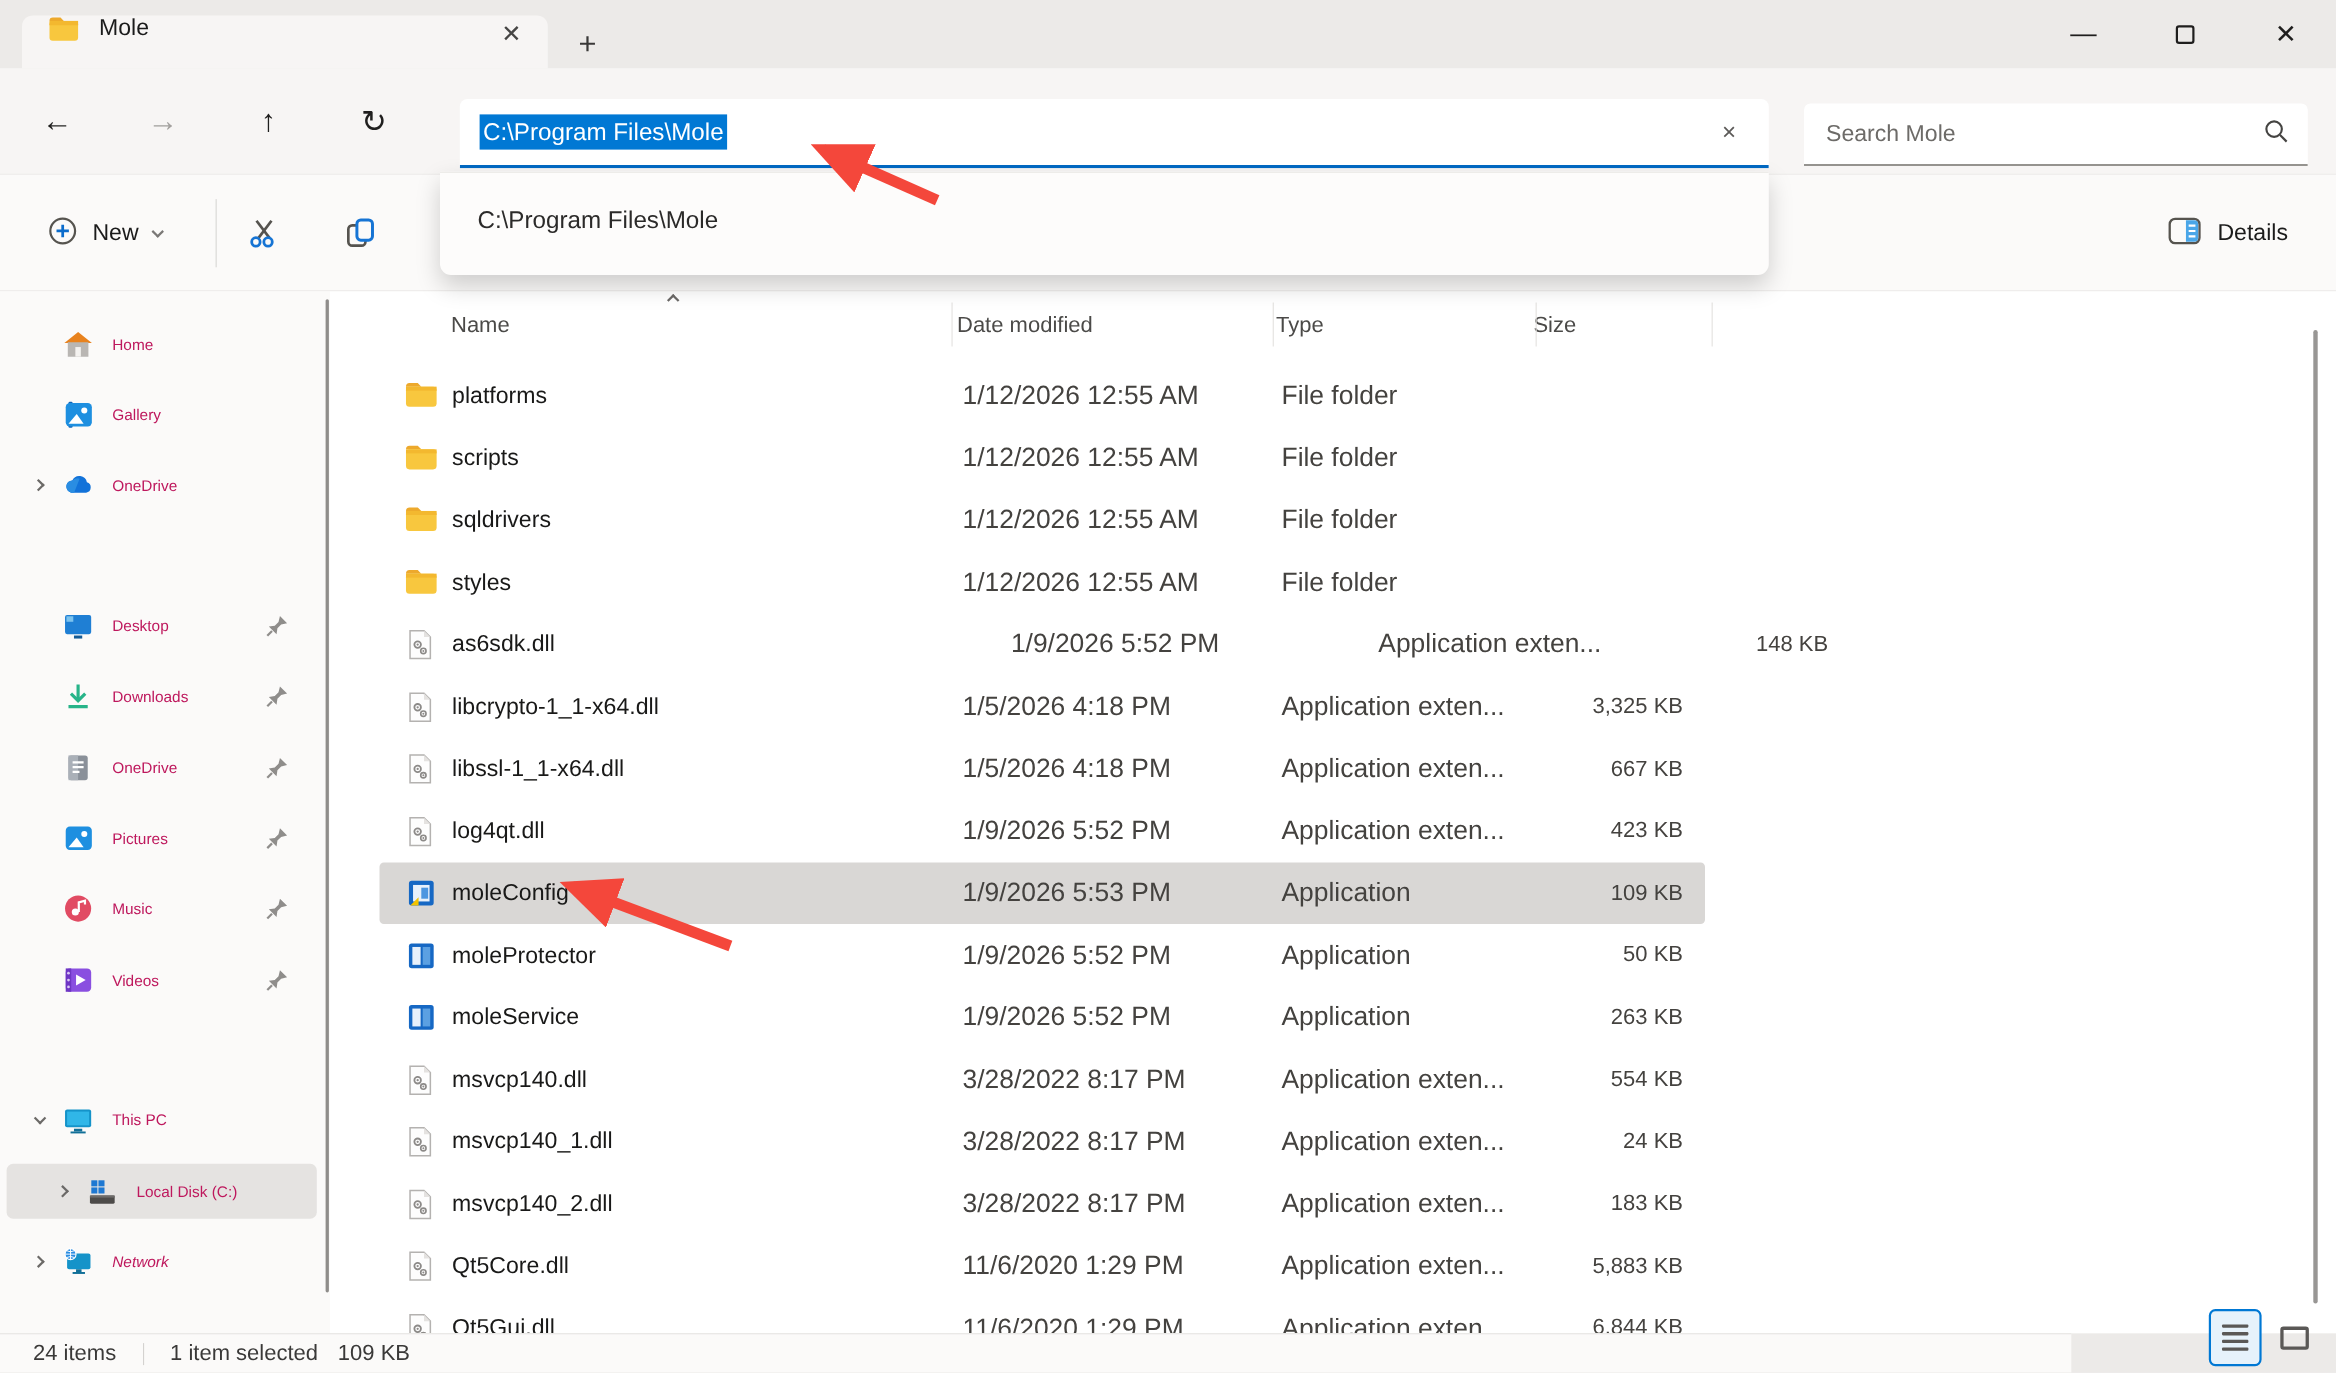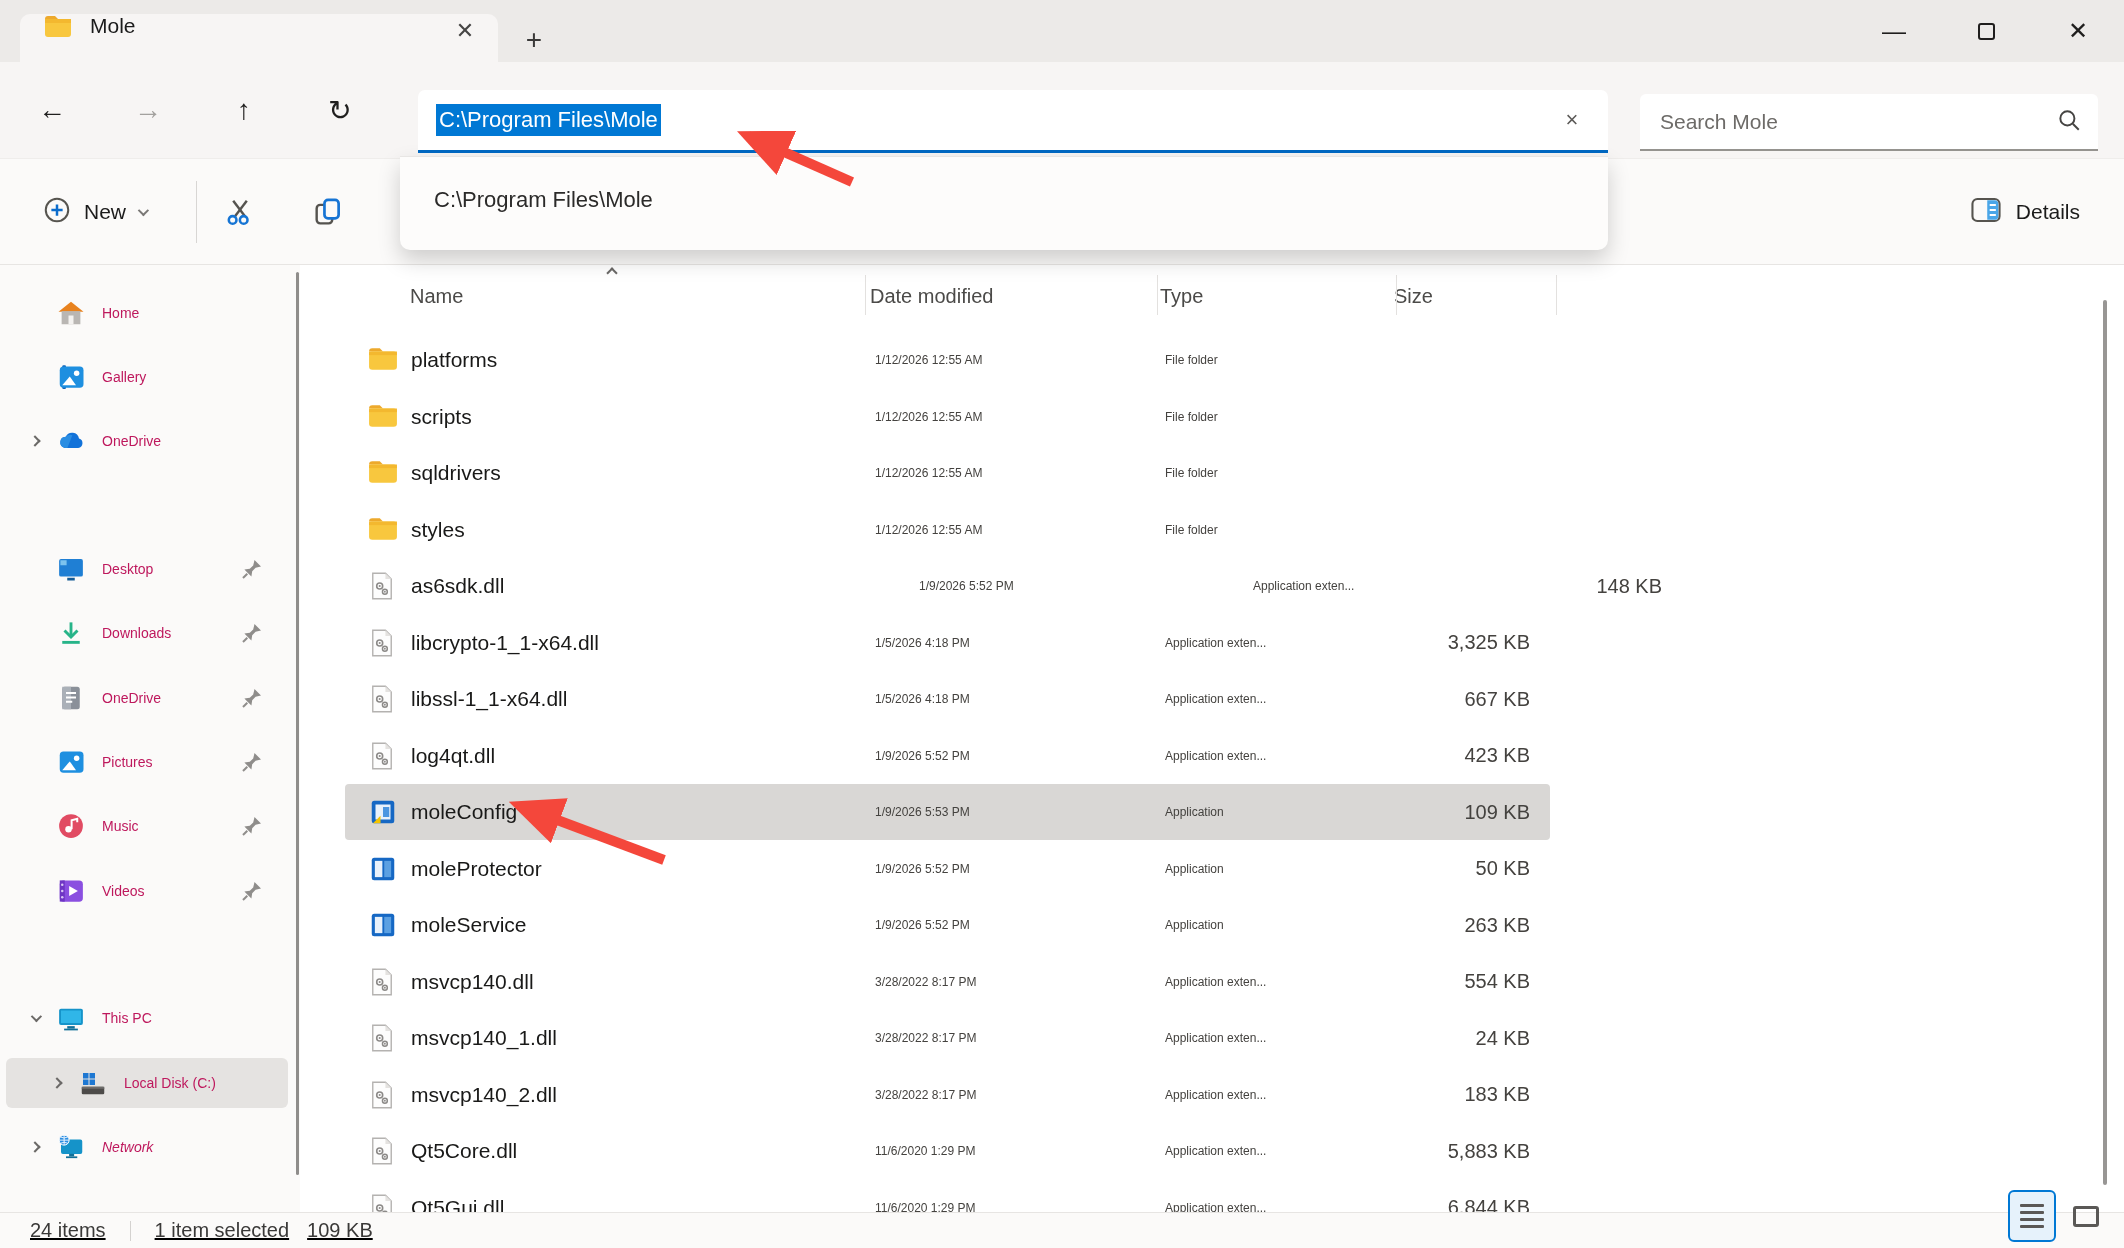--- a/index.html
+++ b/index.html
@@ -85,29 +85,29 @@
   .lv-header .hcell { font-size:20px; color:#4b4a48; padding-left:70px; position:relative; }
   .lv-header .hcell:nth-child(2), .lv-header .hcell:nth-child(3) { padding-left:0; }
   .lv-header .hcell.size { text-align:left; padding-left:4px; }
   .hsep { position:absolute; top:10px; width:1px; height:40px; background:#e3e1df; }
   .sort-caret { position:absolute; left:268px; top:-16px; }
   .row { position:absolute; left:45px; width:1205px; height:56px; display:grid;
          grid-template-columns:530px 290px 230px 145px; align-items:center; border-radius:4px; }
   .row.selected { background:#d9d7d5; }
   .cell-name { display:flex; align-items:center; padding-left:23px; gap:13px; overflow:hidden; }
   .cell-name .fname { font-size:21px; color:#191918; white-space:nowrap; }
-  .cell-date, .cell-type { font-size:12px; color:#44423f; white-space:nowrap; }
+  .cell-date, .cell-type { font-size:24px; color:#44423f; white-space:nowrap; }
   .cell-size { font-size:20px; color:#44423f; text-align:right; padding-right:10px; white-space:nowrap; }
   .ficon { width:30px; height:30px; flex:0 0 auto; }
   .win-scroll { position:absolute; left:2103px; top:300px; width:4px; height:885px; background:#989694;
                 border-radius:2px; }
 
   
-  .statusbar { position:absolute; left:0; top:1212px; width:2124px; height:36px; background:#fbfaf9;
-               border-top:1px solid #e7e5e3; display:flex; align-items:center; z-index:20;text-decoration:underline; }
+  .statusbar { position:absolute; left:0; top:1212px; width:1883px; height:36px; background:#fbfaf9;
+               border-top:1px solid #e7e5e3; display:flex; align-items:center; z-index:20; }
   .sb-text { font-size:20px; color:#3a3938; }
   .sb-items { margin-left:30px; }
   .sb-div { width:1px; height:20px; background:#d4d2d0; margin:0 24px; }
   .sb-size { margin-left:18px; }
   .view-btn { position:absolute; width:48px; height:52px; top:1190px; display:flex; align-items:center;
               justify-content:center; border-radius:6px; z-index:25; }
   .view-btn.active { border:2px solid #0078d4; background:#e6f2fb; }
   .vb-lines { display:flex; flex-direction:column; gap:4px; }
   .vb-lines span { display:block; width:24px; height:3px; background:#5a5856; border-radius:1px; }
   .vb-thumb { width:26px; height:21px; border:3px solid #5a5856; border-radius:3px; }

